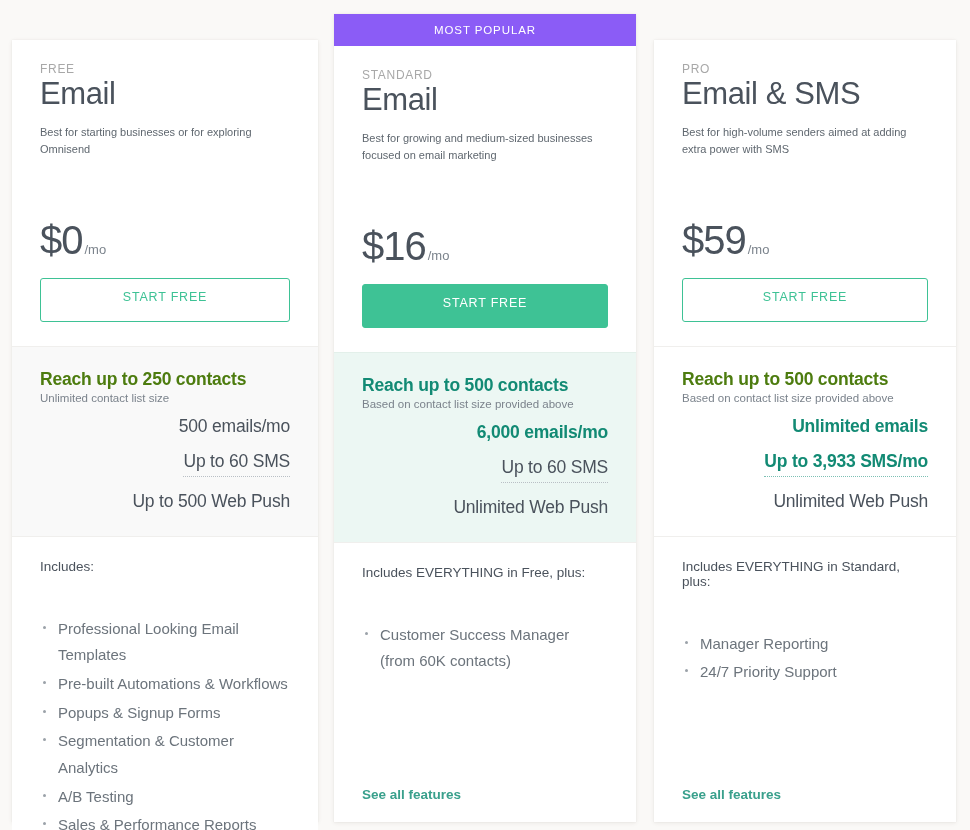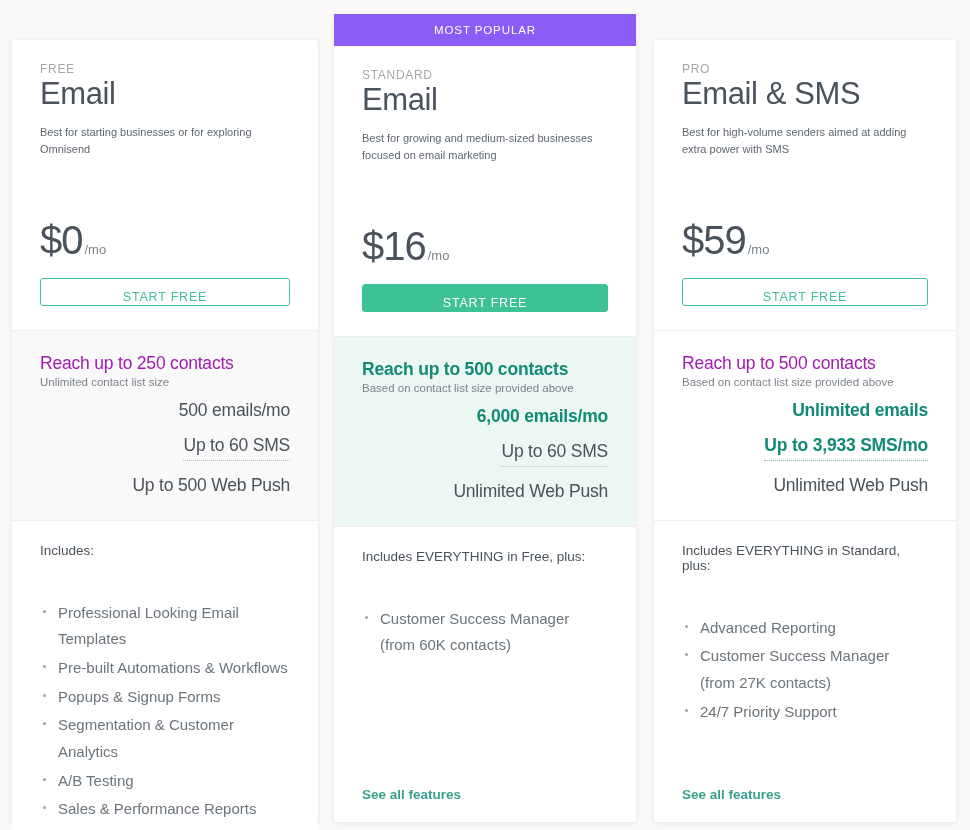--- a/index.html
+++ b/index.html
@@ -91,21 +91,21 @@
     font-size: 13px;
     color: #7b838c;
     margin-left: 2px;
   }
 
   .cta-wrap { padding: 18px 28px 24px 28px; }
 
   .cta-btn {
     display: block;
     width: 100%;
-    height: 28px;
+    height: 44px;
     line-height: 36px;
     text-align: center;
     font-size: 12.5px;
     letter-spacing: 0.8px;
     border-radius: 3px;
     cursor: pointer;
     text-decoration: none;
     background: #ffffff;
     border: 1px solid #3ec295;
     color: #3ec295;
@@ -122,22 +122,22 @@
     padding: 22px 28px 24px 28px;
     border-top: 1px solid #f0efed;
     background: #f9f9f9;
     flex: 0 0 auto;
   }
   .card-standard .quota { background: #ecf7f3; border-top-color: #e3f0ea; }
   .card-pro .quota      { background: #ffffff; border-top-color: #f0efed; }
 
   .quota-head {
     font-size: 17.5px;
-    font-weight: 400;
-    color: #a21caf;
+    font-weight: 700;
+    color: #4d7c0f;
     letter-spacing: -0.2px;
   }
   .quota-head.accent { color: #128a74; font-weight: 700; }
 
   .quota-sub {
     font-size: 11.5px;
     color: #7b838c;
     margin-top: 2px;
     margin-bottom: 12px;
   }
@@ -312,21 +312,20 @@
       <div class="quota-rows">
         <span class="quota-line accent">Unlimited emails</span>
         <span class="quota-line dotted accent">Up to 3,933 SMS/mo</span>
         <span class="quota-line">Unlimited Web Push</span>
       </div>
     </div>
 
     <div class="features">
       <div class="includes-title">Includes EVERYTHING in Standard, plus:</div>
       <ul class="feature-list">
-        <li class="feature-item">Advanced Reporting</li>
-        <li class="feature-item">Customer Success Manager (from 27K contacts)</li>
+        <li class="feature-item">Manager Reporting</li>
         <li class="feature-item">24/7 Priority Support</li>
       </ul>
       <a class="see-all" href="#">See all features</a>
     </div>
   </section>
 
 </div>
 
 </body></html>

